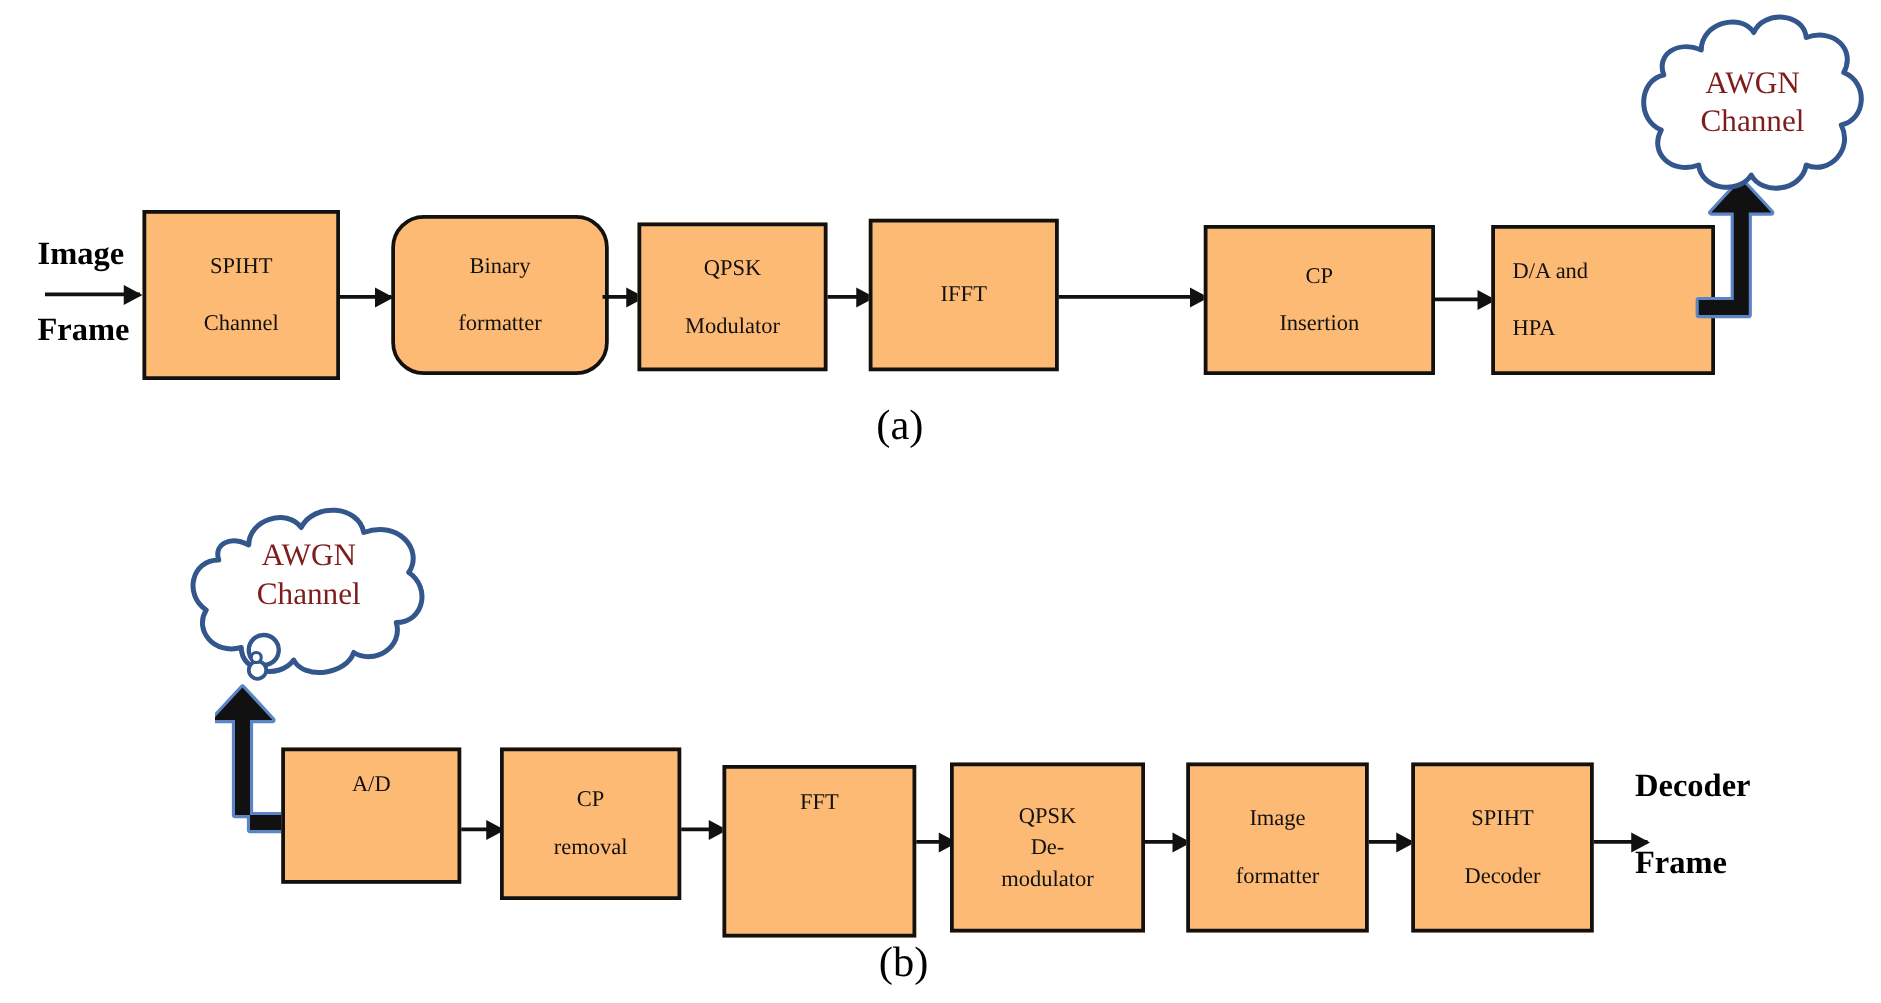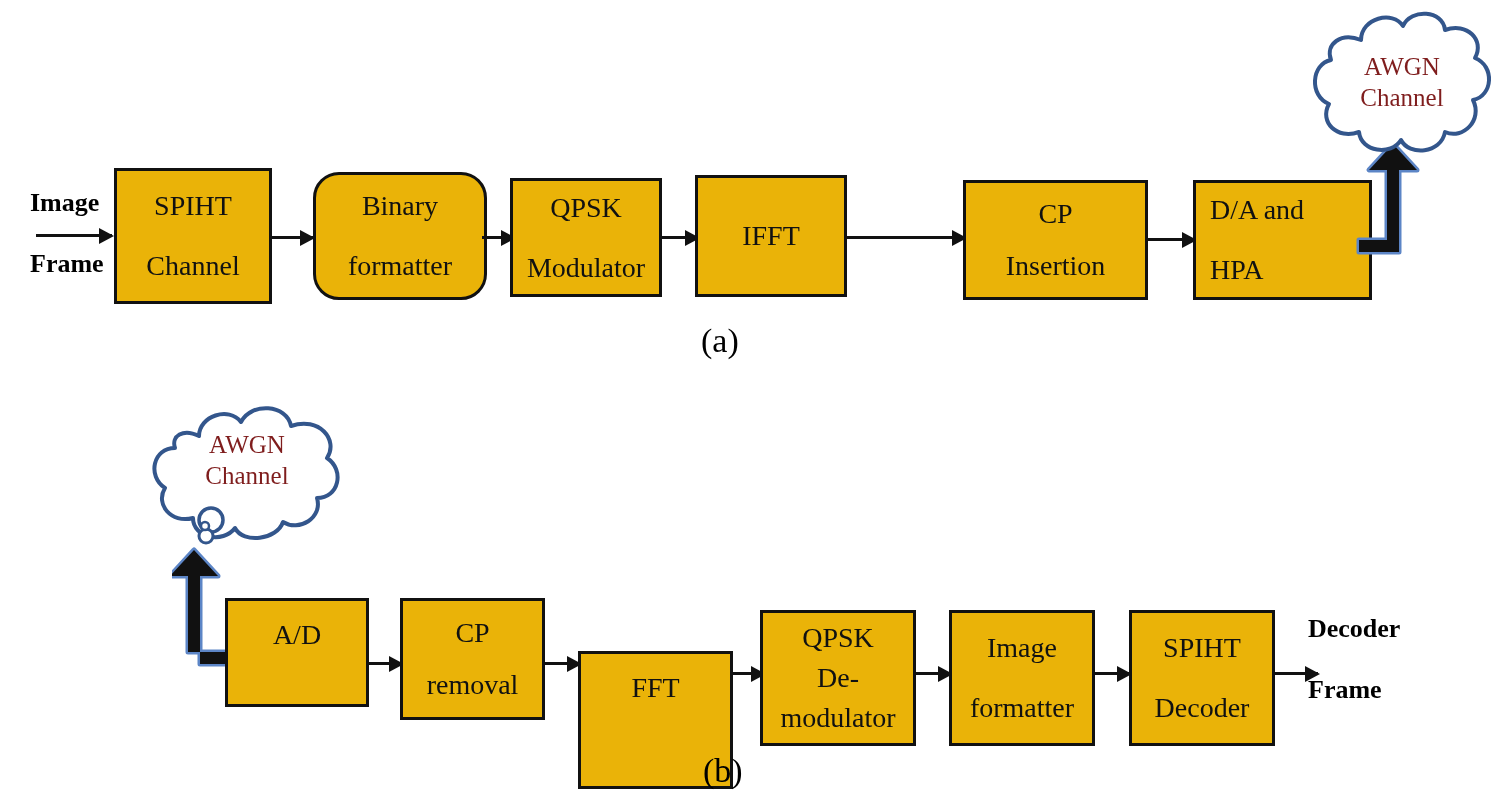--- a/index.html
+++ b/index.html
@@ -1,23 +1,23 @@
 <!DOCTYPE html>
 <html><head>
 <meta charset="utf-8">
 <style>
   html,body{margin:0;padding:0;background:#ffffff;}
   body{width:1505px;height:802px;position:relative;overflow:hidden;
        font-family:"Liberation Serif","DejaVu Serif",serif;color:#000;}
   #stage{position:absolute;left:0;top:0;width:1505px;height:802px;}
 
-  .blk{position:absolute;background:#eab308;border:3px solid #111111;
+  .blk{position:absolute;background:#fdba74;border:3px solid #111111;
        box-sizing:border-box;display:flex;flex-direction:column;
        align-items:center;justify-content:center;text-align:center;
-       font-size:28px;line-height:1.42;color:#111;}
+       font-size:18px;line-height:1.42;color:#111;}
   .blk.left{align-items:flex-start;text-align:right;padding-left:14px;}
   .blk .ln{display:block;}
   .blk.two .ln:first-child{margin-bottom:20px;}
   .blk.twoTight .ln:first-child{margin-bottom:12px;}
   .blk.topline{justify-content:flex-start;padding-top:14px;}
 
   .lbl{position:absolute;font-weight:bold;font-size:26px;line-height:1.18;
        color:#000;white-space:pre;}
   .cap{position:absolute;font-size:34px;color:#000;}
 
@@ -150,21 +150,21 @@
 
   <div class="arw" style="left:369px;top:662px;width:33px;"></div>
 
   <div class="blk twoTight" style="left:400px;top:598px;width:145px;height:122px;">
     <span class="ln">CP</span>
     <span class="ln">removal</span>
   </div>
 
   <div class="arw" style="left:545px;top:662px;width:35px;"></div>
 
-  <div class="blk topline" style="left:578px;top:612px;width:155px;height:138px;margin-top:39px;">
+  <div class="blk topline" style="left:578px;top:612px;width:155px;height:138px;">
     <span class="ln">FFT</span>
   </div>
 
   <div class="arw" style="left:733px;top:672px;width:31px;"></div>
 
   <div class="blk" style="left:760px;top:610px;width:156px;height:136px;">
     <span class="ln">QPSK</span>
     <span class="ln">De-</span>
     <span class="ln">modulator</span>
   </div>

